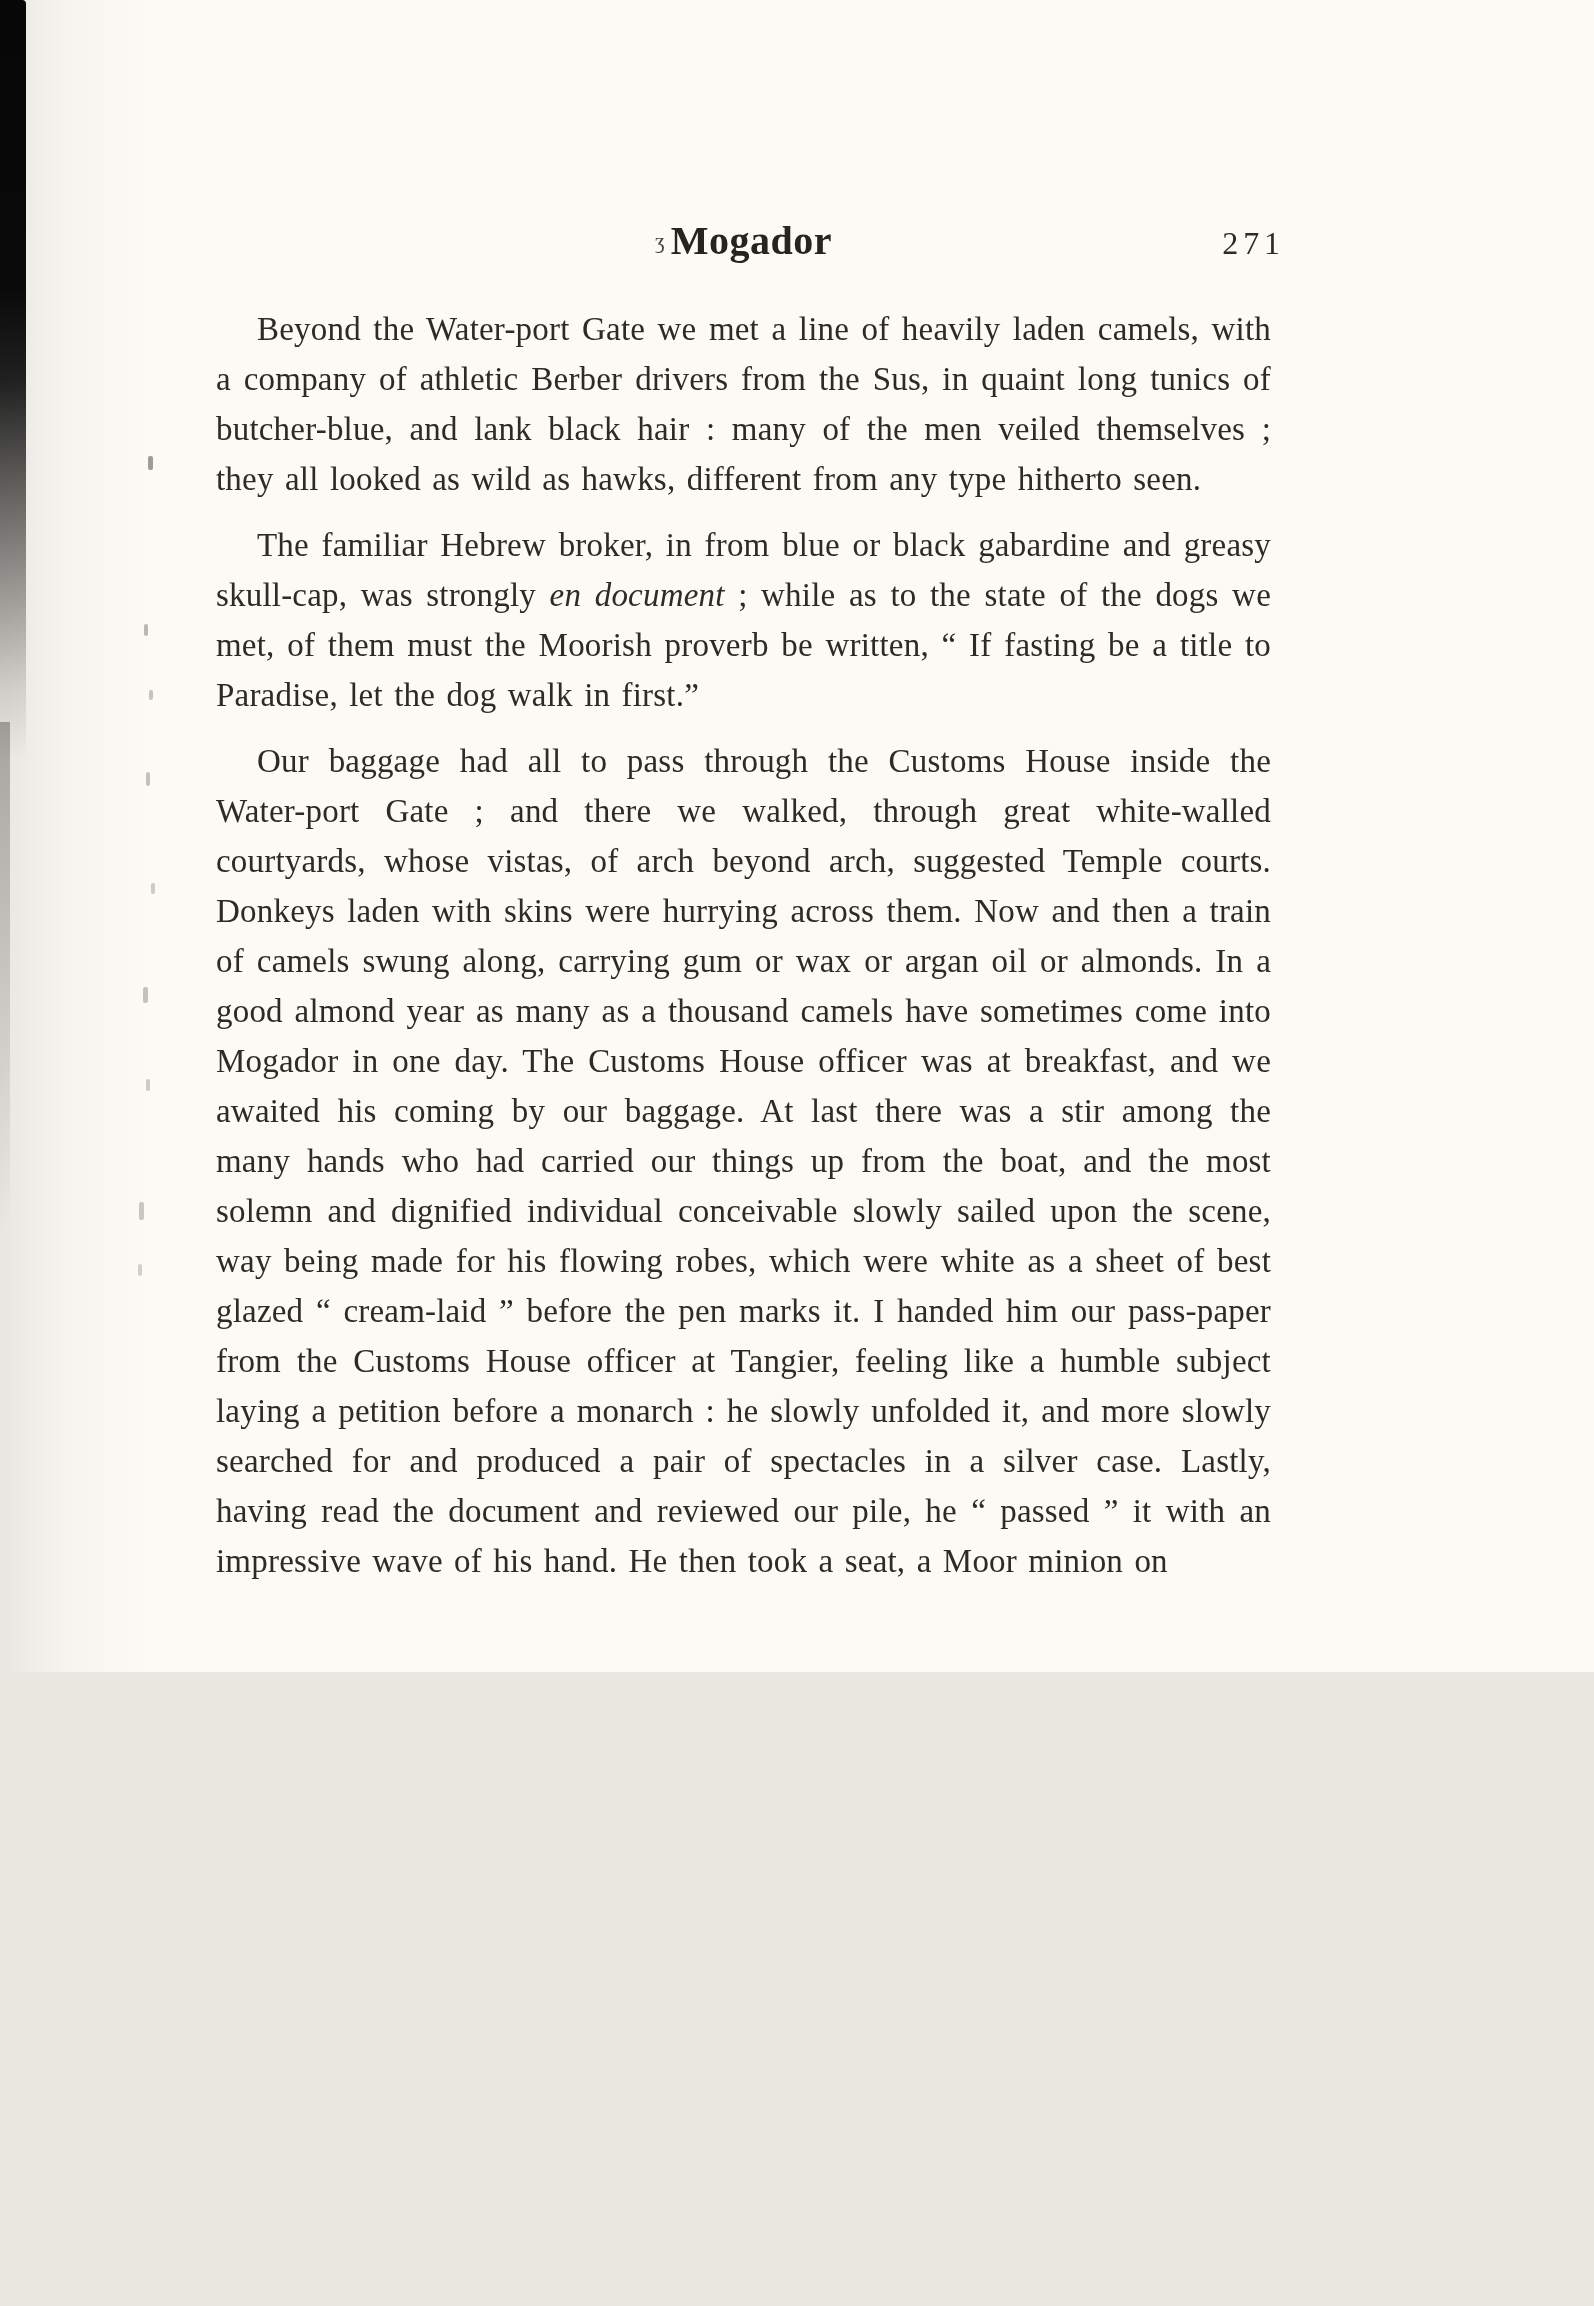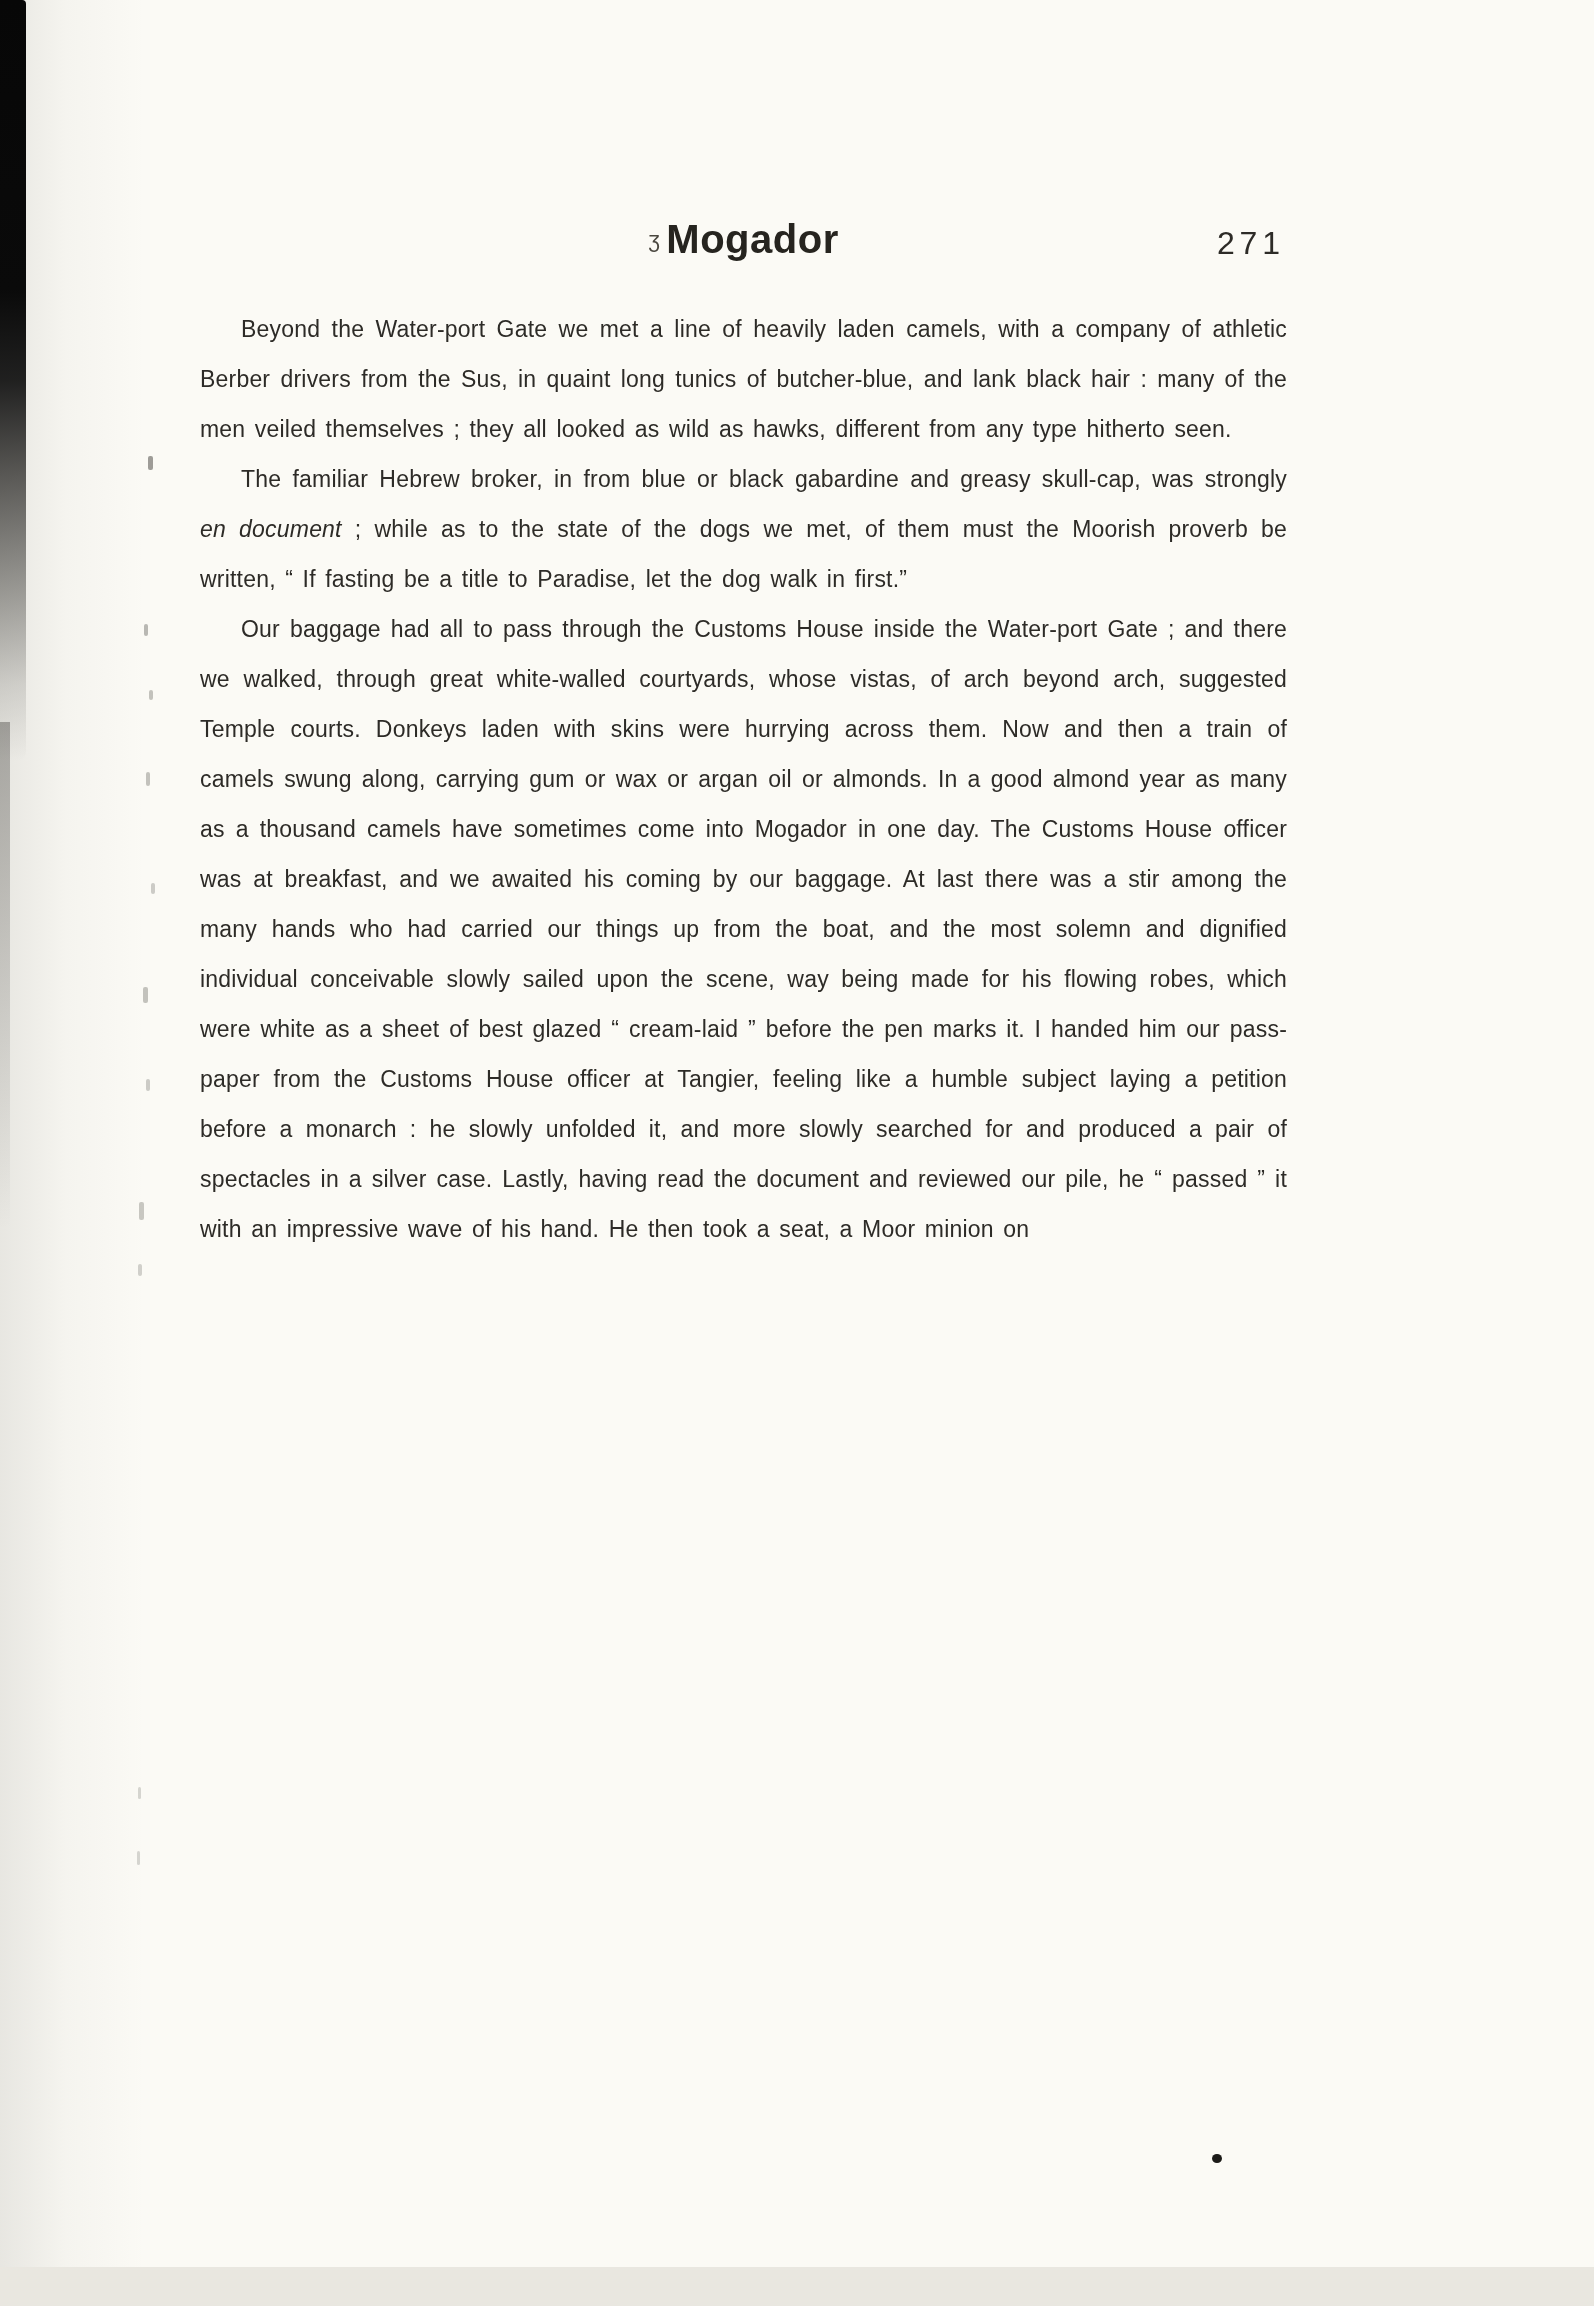--- a/index.html
+++ b/index.html
@@ -3,24 +3,24 @@
 <meta charset="utf-8">
 <style>
   html, body {
     margin: 0;
     padding: 0;
     background: #e9e7e0;
   }
   .page {
     position: relative;
     width: 1595px;
-    height: 2267px;
+    height: 1672px;
     background: #fbfaf5;
     overflow: hidden;
-    font-family: Liberation Sans, sans-serif;
+    font-family: Liberation Serif, serif;
     color: #2d2b27;
   }
   
   .left-shading {
     position: absolute;
     left: 0; top: 0;
     width: 146px; height: 100%;
     background: linear-gradient(to right, rgba(60,58,52,0.10), rgba(60,58,52,0.03) 45%, rgba(60,58,52,0) 100%);
     pointer-events: none;
   }
@@ -79,22 +79,22 @@
   .page-number {
     position: absolute;
     right: 2px;
     top: 7.8px;
     font-size: 32px;
     letter-spacing: 4.9px;
     color: #2d2b27;
     text-align: right;
   }
   .para {
-    margin: 0;
-    font-size: 23px;
+    margin: 16px;
+    font-size: 33px;
     line-height: 50px;
     text-align: justify;
     text-indent: 41px;
     word-spacing: 2.9px;
     letter-spacing: 0.2px;
   }
   .para i {
     font-style: italic;
   }
   

